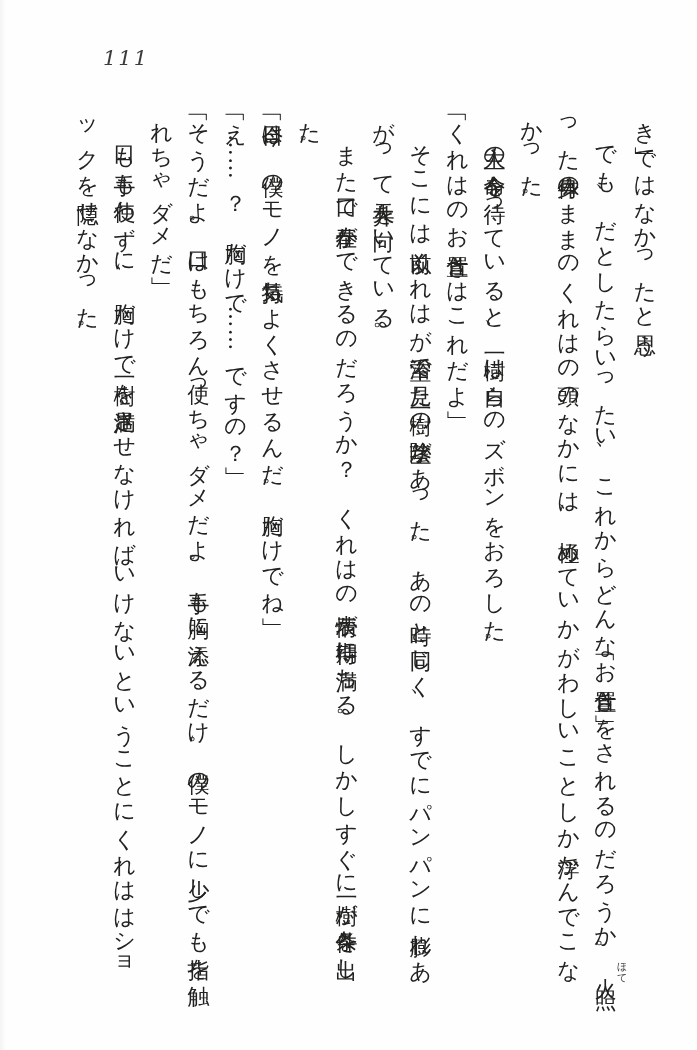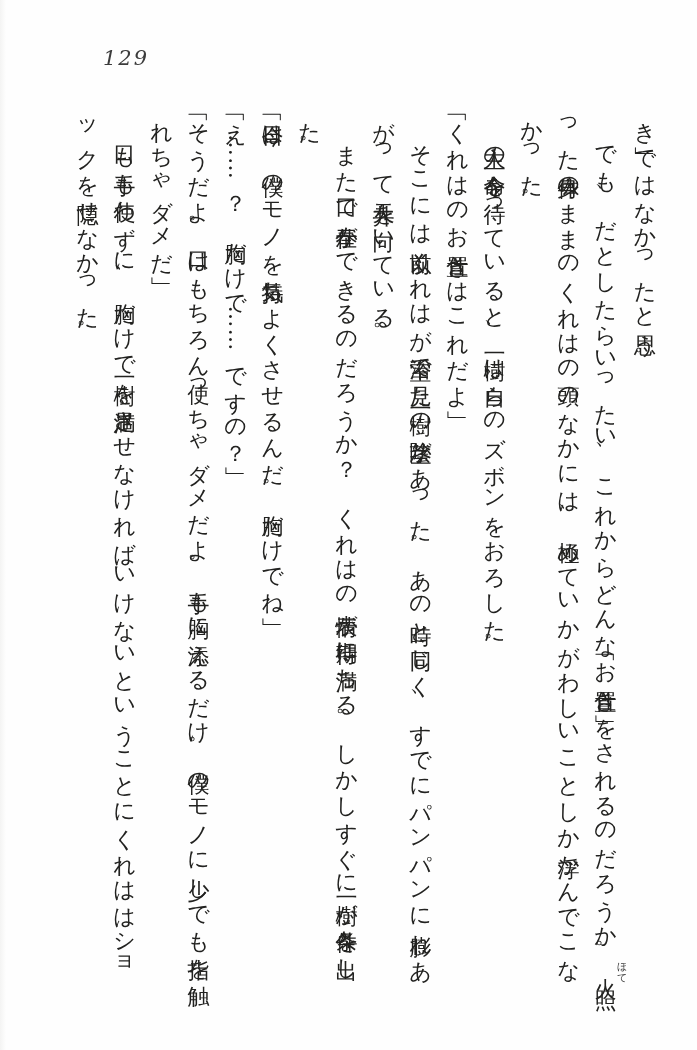--- a/index.html
+++ b/index.html
@@ -46,21 +46,21 @@
     letter-spacing: 0;
     line-height: 1;
     color: #3a3a3a;
     text-orientation: upright;
   }
 </style>
 </head>
 <body>
 
 <div class="page">
-  <div class="page-number">129</div>
+  <div class="page-number">111</div>
   <div class="text-block">
       <p class="para">き」ではなかったと思う。</p>
       <p class="para indent">でも、だとしたらいったい、これからどんな「お仕置き」をされるのだろうか。<ruby>火<rt>ほ</rt></ruby><ruby>照<rt>て</rt></ruby>った身体のままのくれはの頭のなかには、極めていかがわしいことしか浮かんでこなかった。</p>
       <p class="para indent">主人の命令を待っていると、一樹は自らのズボンをおろした。</p>
       <p class="para">「くれはのお仕置きはこれだよ」</p>
       <p class="para indent">そこには以前くれはが浴室で見た一樹の陰茎があった。あの時と同じく、すでにパンパンに膨れあがって天井を向いている。</p>
       <p class="para indent">また口で奉仕ができるのだろうか？　くれはの表情が期待に満ちる。しかしすぐに一樹が条件を出した。</p>
       <p class="para">「今日は、僕のモノを気持ちよくさせるんだ。胸だけでね」</p>
       <p class="para">「え……？　胸だけで……ですの？」</p>
       <p class="para">「そうだよ。口はもちろん使っちゃダメだよ。手も胸に添えるだけ。僕のモノに少しでも指を触れちゃダメだ」</p>

